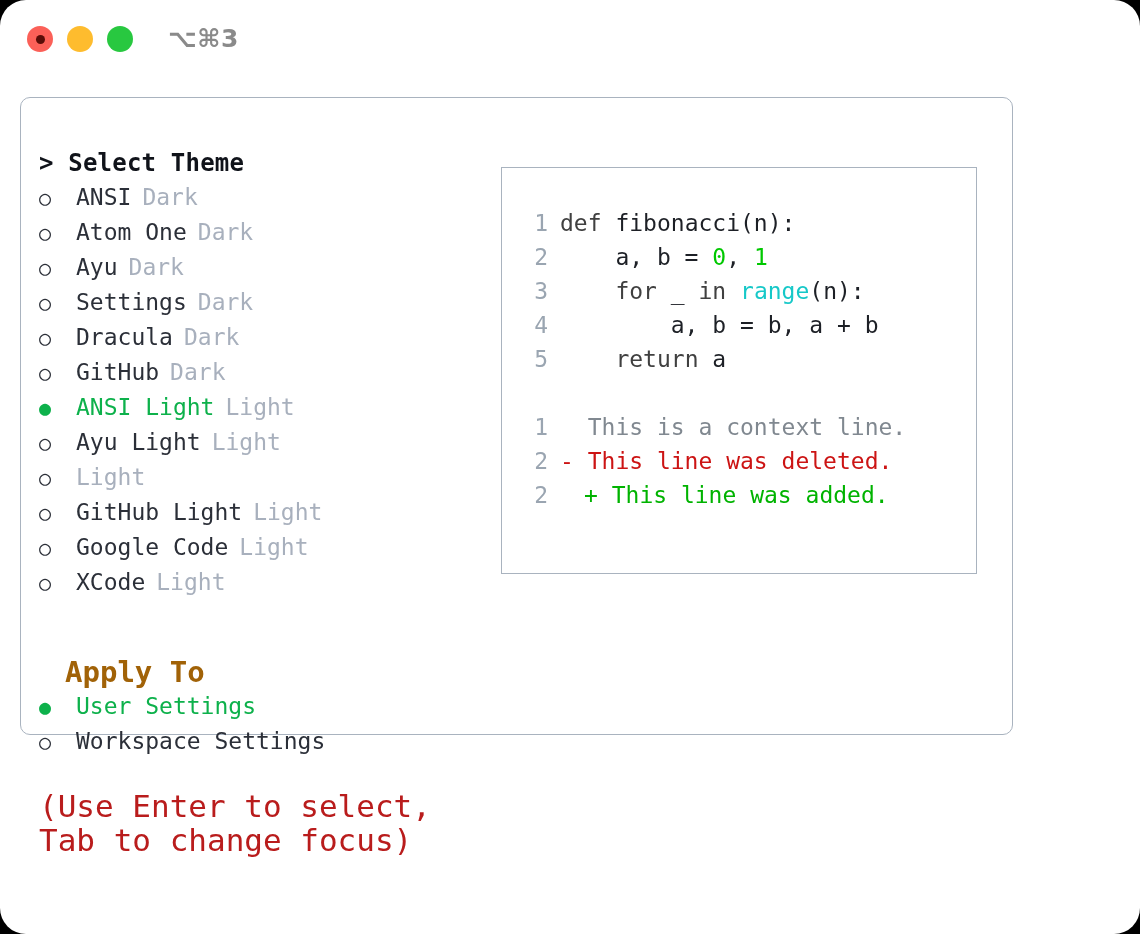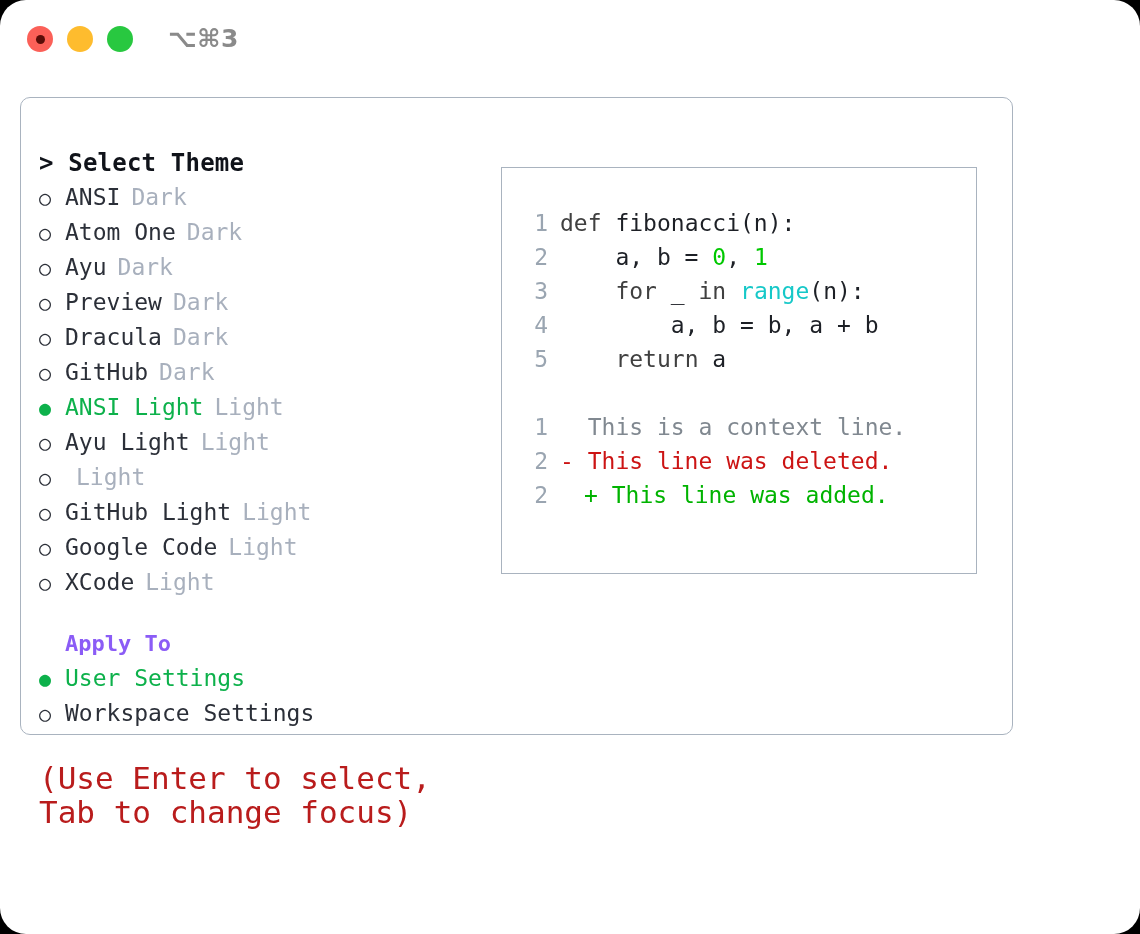--- a/index.html
+++ b/index.html
@@ -105,36 +105,37 @@
     white-space: pre;
   }
   .bullet {
     display: inline-block;
     width: 26px;
     flex: 0 0 26px;
     font-size: 20px;
     color: #2b2f38;
   }
   .bullet.selected { color: #0db14b; }
-  .opt-name { color: #2b2f38; }
+  .opt-name { color: #2b2f38; margin-left: 11px; }
   .option-row.selected .opt-name { color: #0db14b; }
   .opt-tag {
     color: #a8b0bd;
     padding-left: 11px;
   }
 
   .group-spacer { height: 27px; }
 
   #apply-to-title {
-    font-size: 22px;
-    font-weight: 700;
-    color: #8b5cf6;
+    font-size: 29px;
+    font-weight: 700;
+    color: #a16207;
     line-height: 34px;
     white-space: pre;
     padding-left: 26px;
+    margin-top: 28px;
   }
 
   #hint-block {
     margin-top: 30px;
     font-size: 31px;
     line-height: 34px;
     color: #b91c1c;
     white-space: pre-wrap;
     width: 410px;
   }
@@ -205,21 +206,21 @@
   <div id="main-panel">
 
     <div id="theme-column">
 
       <div class="section-title"><span>&gt; </span><span>Select Theme</span></div>
 
       <div id="theme-options">
           <div class="option-row"><span class="bullet">○</span><span class="opt-name">ANSI</span><span class="opt-tag">Dark</span></div>
           <div class="option-row"><span class="bullet">○</span><span class="opt-name">Atom One</span><span class="opt-tag">Dark</span></div>
           <div class="option-row"><span class="bullet">○</span><span class="opt-name">Ayu</span><span class="opt-tag">Dark</span></div>
-          <div class="option-row"><span class="bullet">○</span><span class="opt-name">Preview</span><span class="opt-tag">Dark</span></div>
+          <div class="option-row"><span class="bullet">○</span><span class="opt-name">Settings</span><span class="opt-tag">Dark</span></div>
           <div class="option-row"><span class="bullet">○</span><span class="opt-name">Dracula</span><span class="opt-tag">Dark</span></div>
           <div class="option-row"><span class="bullet">○</span><span class="opt-name">GitHub</span><span class="opt-tag">Dark</span></div>
           <div class="option-row selected"><span class="bullet selected">●</span><span class="opt-name">ANSI Light</span><span class="opt-tag">Light</span></div>
           <div class="option-row"><span class="bullet">○</span><span class="opt-name">Ayu Light</span><span class="opt-tag">Light</span></div>
           <div class="option-row"><span class="bullet">○</span><span class="opt-tag">Light</span></div>
           <div class="option-row"><span class="bullet">○</span><span class="opt-name">GitHub Light</span><span class="opt-tag">Light</span></div>
           <div class="option-row"><span class="bullet">○</span><span class="opt-name">Google Code</span><span class="opt-tag">Light</span></div>
           <div class="option-row"><span class="bullet">○</span><span class="opt-name">XCode</span><span class="opt-tag">Light</span></div>
         </div>
 

